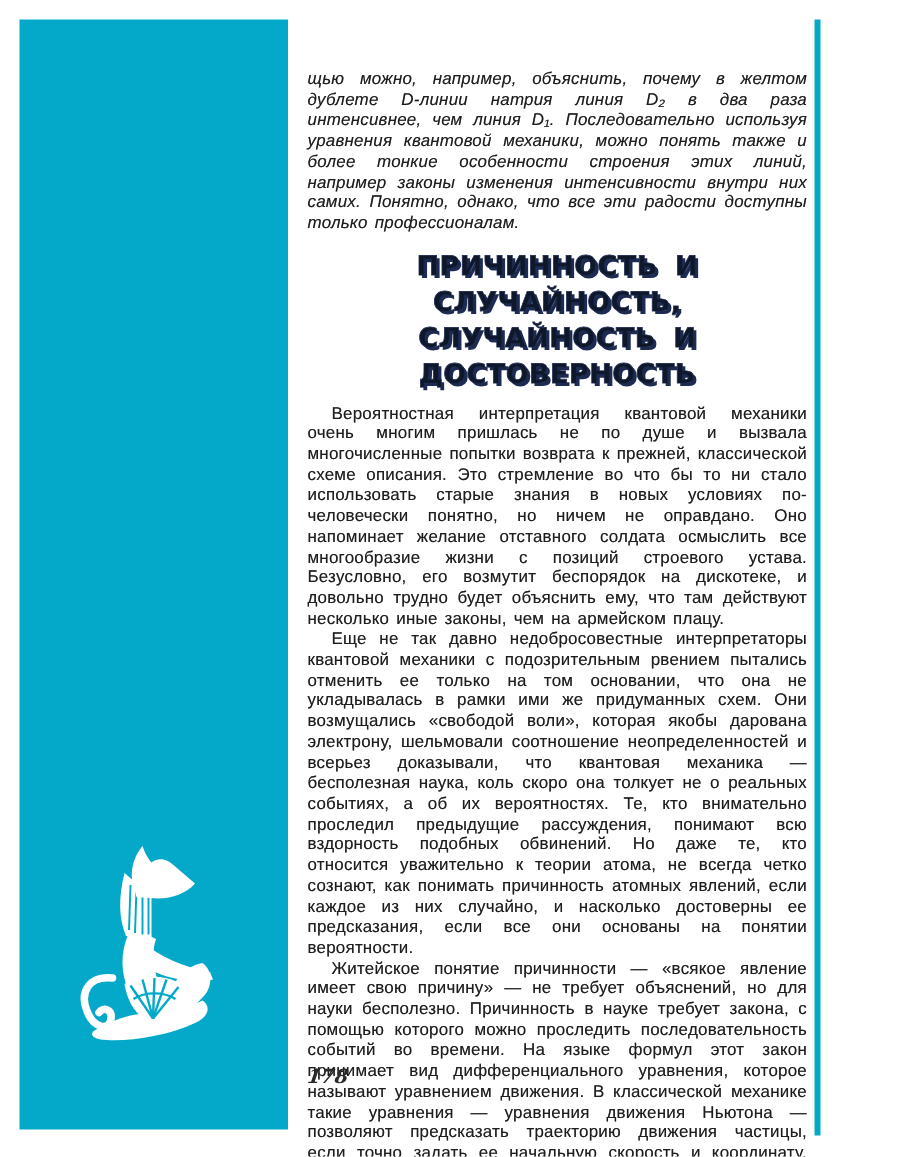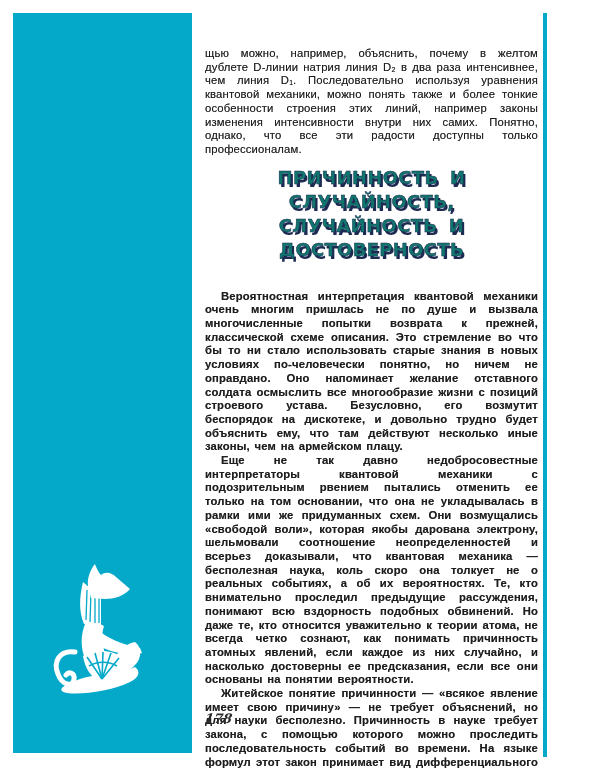--- a/index.html
+++ b/index.html
@@ -20,27 +20,27 @@
   }
   .content{
     position:absolute;left:205px;top:40px;width:333px;
     color:#1e1e1e;
   }
   .content p{
     margin:0;font-size:11.3px;line-height:13.7px;text-align:justify;
     letter-spacing:0.15px;word-spacing:1.4px;
     text-shadow:0 0 0.3px rgba(20,20,20,0.55);
   }
-  .content p.indented{text-indent:16px;font-weight:bold;}
-  .continuation{padding-top:7px;}
+  .content p.indented{text-indent:16px;}
+  .continuation{padding-top:7px;font-style:italic;}
   .section-heading{
-    margin:9px 0 28px 0;text-align:center;
+    margin:9px 0 8px 0;text-align:center;
     font-family:"DejaVu Sans",sans-serif;font-weight:800;
     font-size:18px;line-height:24px;letter-spacing:0.3px;word-spacing:5px;
-    color:#0f766e;
+    color:#0f172a;
     text-shadow:2px 2.5px 0 #1d2b52;
     -webkit-text-stroke:0.5px #1d2b52;
   }
   .section-heading span{display:block;}
   .page-number{
     position:absolute;left:205px;top:711px;
     font-family:"DejaVu Serif",serif;font-style:italic;font-weight:700;
     font-size:13px;color:#2a2a2a;transform:skewX(-8deg);
   }
 </style>

